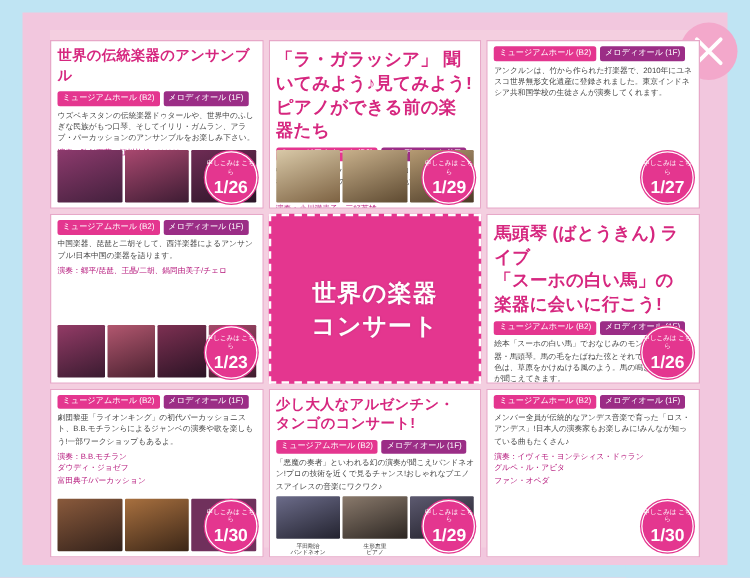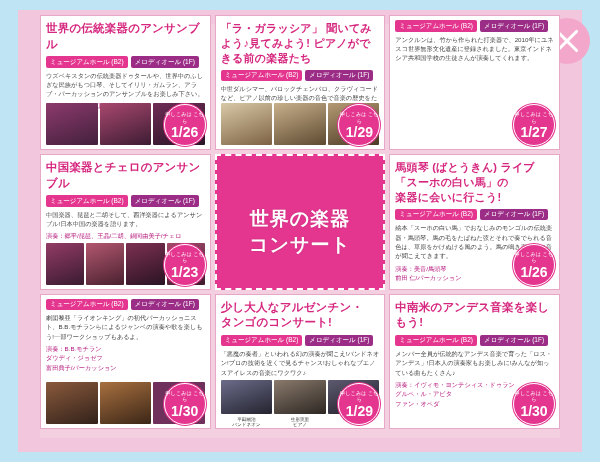--- a/index.html
+++ b/index.html
@@ -13,21 +13,21 @@
   .cloud-edge{position:absolute;background:#bfe4f3;border-radius:50%;}
   .stage{
     position:absolute;left:18px;top:10px;width:564px;height:442px;
     background:#f2c7de;
   }
   .board{
     position:absolute;left:40px;top:24px;width:520px;height:414px;
     background:#f4cfe0;
   }
   .grid{
-    position:absolute;left:40px;top:15px;width:520px;height:414px;
+    position:absolute;left:40px;top:32px;width:520px;height:414px;
     display:grid;
     grid-template-columns:1fr 1fr 1fr;
     grid-template-rows:1fr 1fr 1fr;
     gap:4px;
     padding:0;
     box-sizing:border-box;
   }
   .card{
     position:relative;
     background:#ffffff;
@@ -43,21 +43,21 @@
   }
   .center-title{
     color:#ffffff;font-weight:bold;font-size:19px;line-height:1.35;
     text-align:center;letter-spacing:1px;
     text-shadow:0 0 2px rgba(0,0,0,.15);
   }
   .title{
     color:#d6277f;font-weight:bold;font-size:11.5px;line-height:1.35;
     margin:1px 0 4px 0;letter-spacing:.2px;
   }
-  .title.small{font-size:11px;}
+  .title.small{font-size:14px;}
   .venues{display:flex;gap:3px;margin-bottom:3px;flex-wrap:wrap;}
   .venue{
     background:#e4368f;color:#fff;font-size:6.5px;line-height:1;
     padding:2.5px 4px;border-radius:2px;white-space:nowrap;
   }
   .venue.alt{background:#9b2d86;}
   .desc{
     color:#444;font-size:6.2px;line-height:1.5;margin:0 0 3px 0;
   }
   .perf{color:#b4157a;font-size:6.2px;line-height:1.5;margin:0;}
@@ -154,21 +154,20 @@
     </div>
     <div class="desc">アンクルンは、竹から作られた打楽器で、2010年にユネスコ世界無形文化遺産に登録されました。東京インドネシア共和国学校の生徒さんが演奏してくれます。</div>
     <div class="stamp">
       <div class="top">申しこみは
 こちら</div>
       <div class="date">1/27</div>
     </div>
   </div>
 
   <div class="card">
-    <div class="title">中国楽器とチェロのアンサンブル</div>
     <div class="venues">
       <span class="venue">ミュージアムホール (B2)</span>
       <span class="venue alt">メロディオール (1F)</span>
     </div>
     <div class="desc">中国楽器、琵琶と二胡そして、西洋楽器によるアンサンブル!日本中国の楽器を語ります。</div>
     <div class="perf">演奏：郷平/琵琶、王晶/二胡、鍋同由美子/チェロ</div>
     <div class="photos">
       <div class="photo" style="background:linear-gradient(160deg,#933b66,#3a1b30);"></div>
       <div class="photo" style="background:linear-gradient(160deg,#b2576f,#4a2130);"></div>
       <div class="photo" style="background:linear-gradient(160deg,#7d3052,#2a1324);"></div>
@@ -246,21 +245,20 @@
       <span></span>
     </div>
     <div class="stamp">
       <div class="top">申しこみは
 こちら</div>
       <div class="date">1/29</div>
     </div>
   </div>
 
   <div class="card">
-    <div class="title">中南米のアンデス音楽を楽しもう!</div>
     <div class="venues">
       <span class="venue">ミュージアムホール (B2)</span>
       <span class="venue alt">メロディオール (1F)</span>
     </div>
     <div class="desc">メンバー全員が伝統的なアンデス音楽で育った「ロス・アンデス」!日本人の演奏家もお楽しみに!みんなが知っている曲もたくさん♪</div>
     <div class="perf" style="white-space:pre-line;">演奏：イヴィモ・ヨンテシィス・ドゥラン
 グルペ・ル・アビタ
 ファン・オペダ</div>
     <div class="stamp">
       <div class="top">申しこみは

